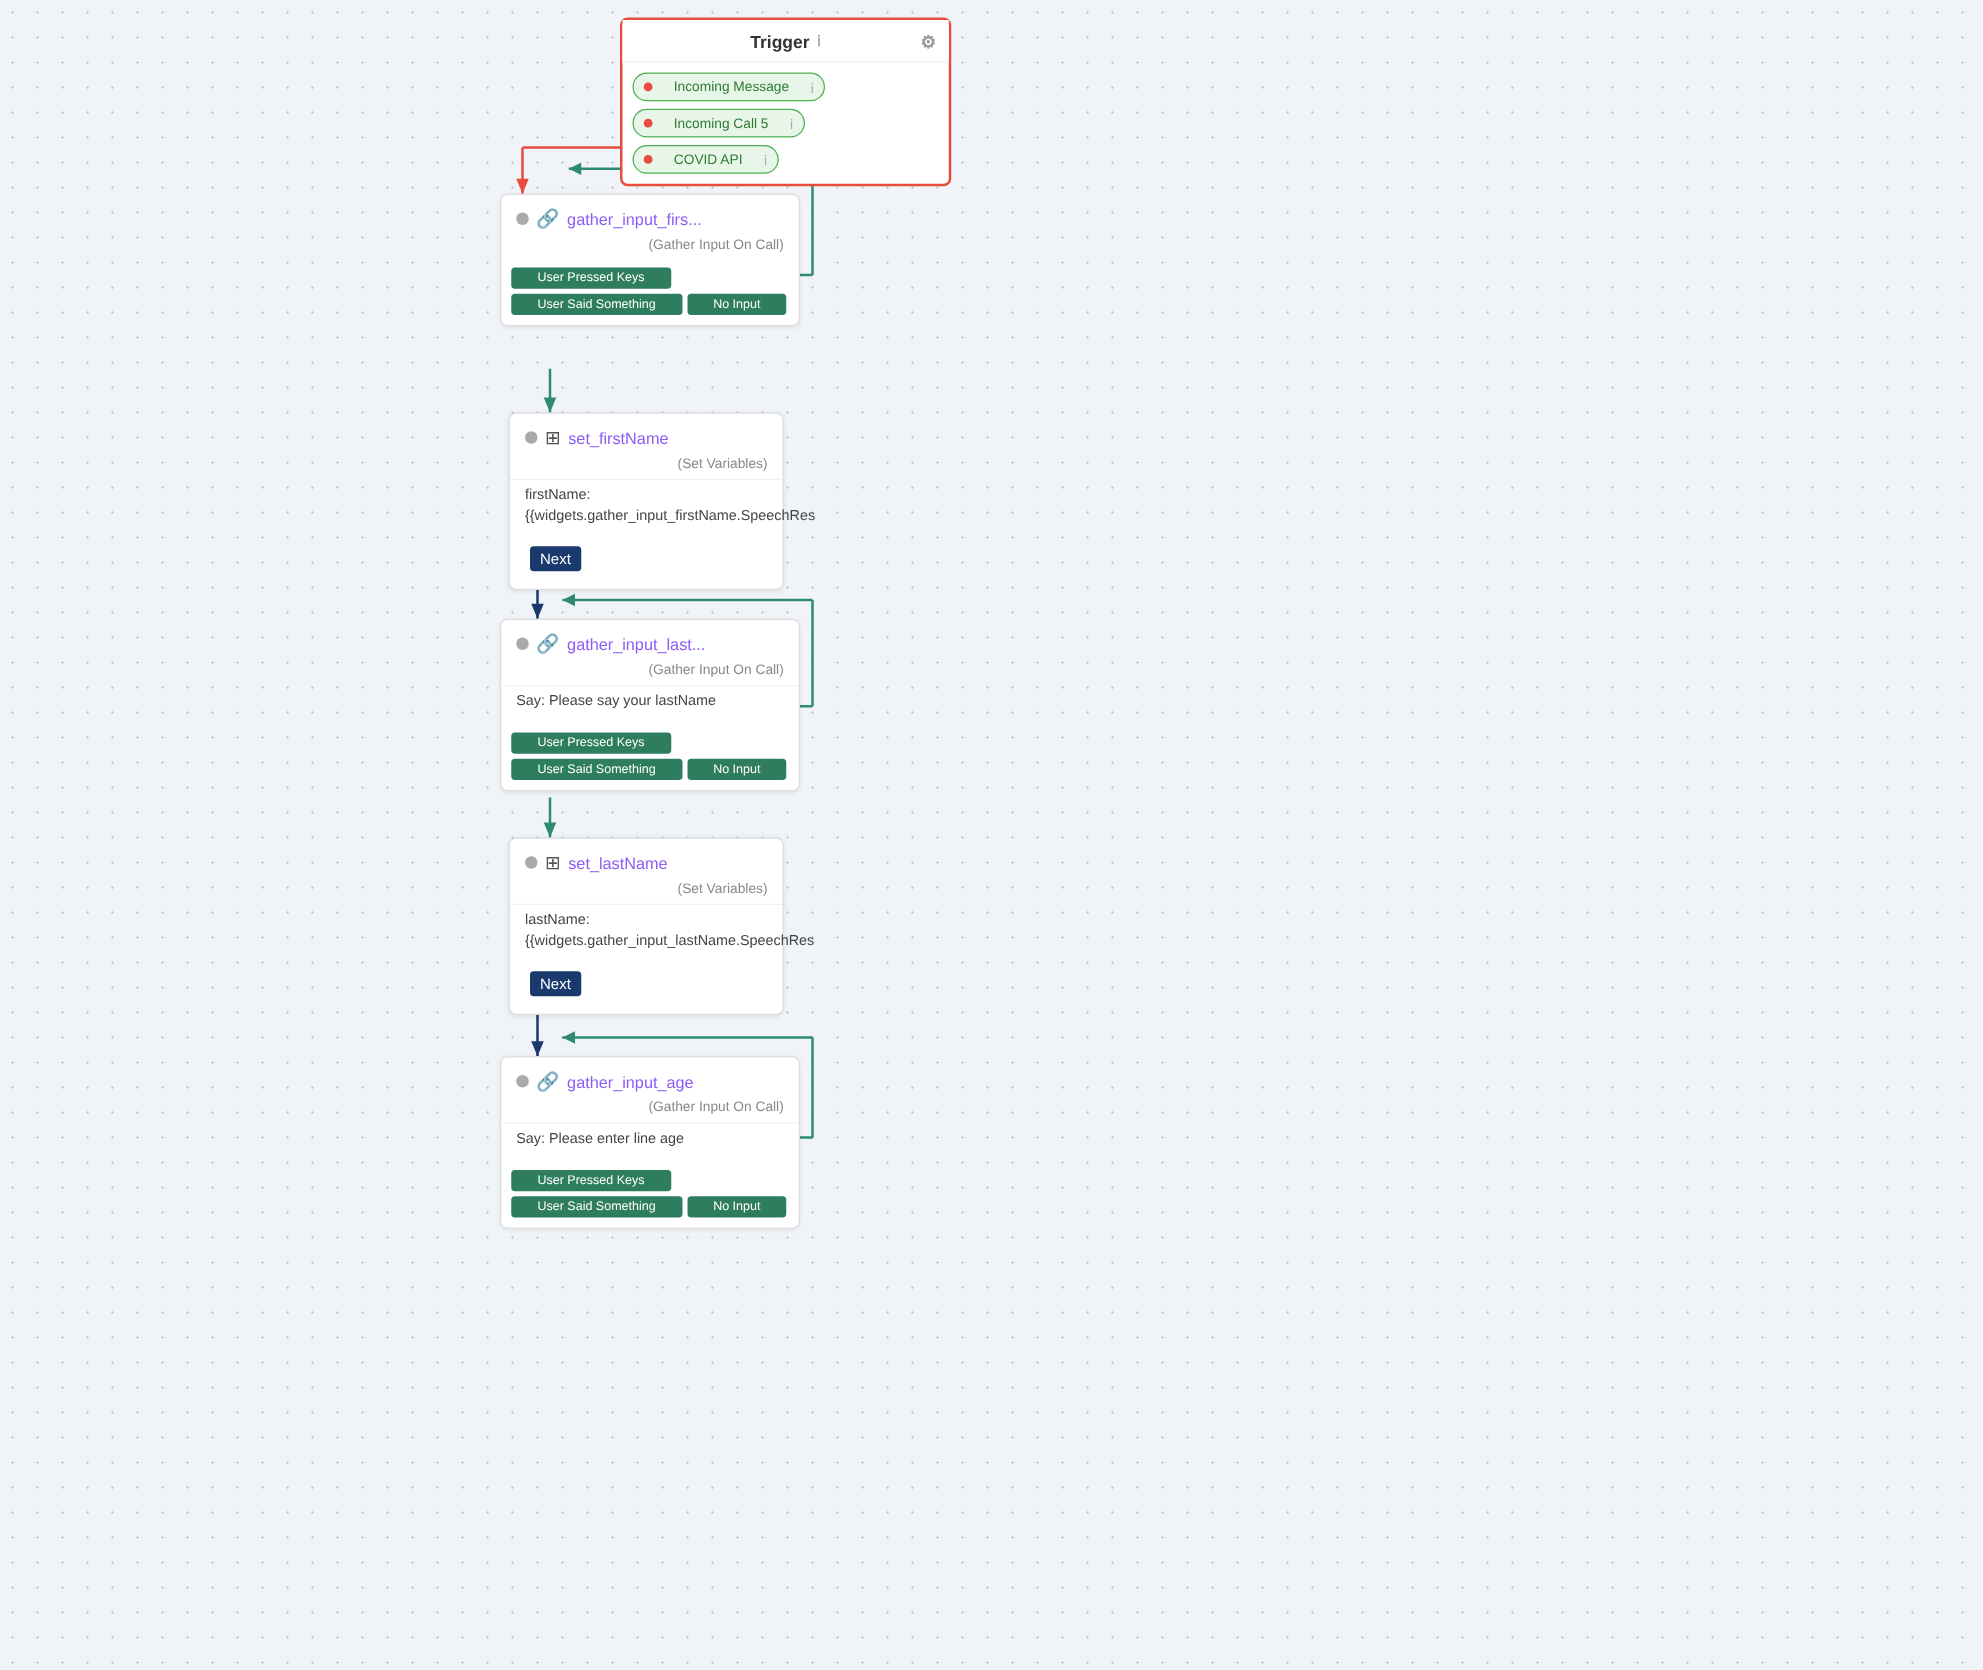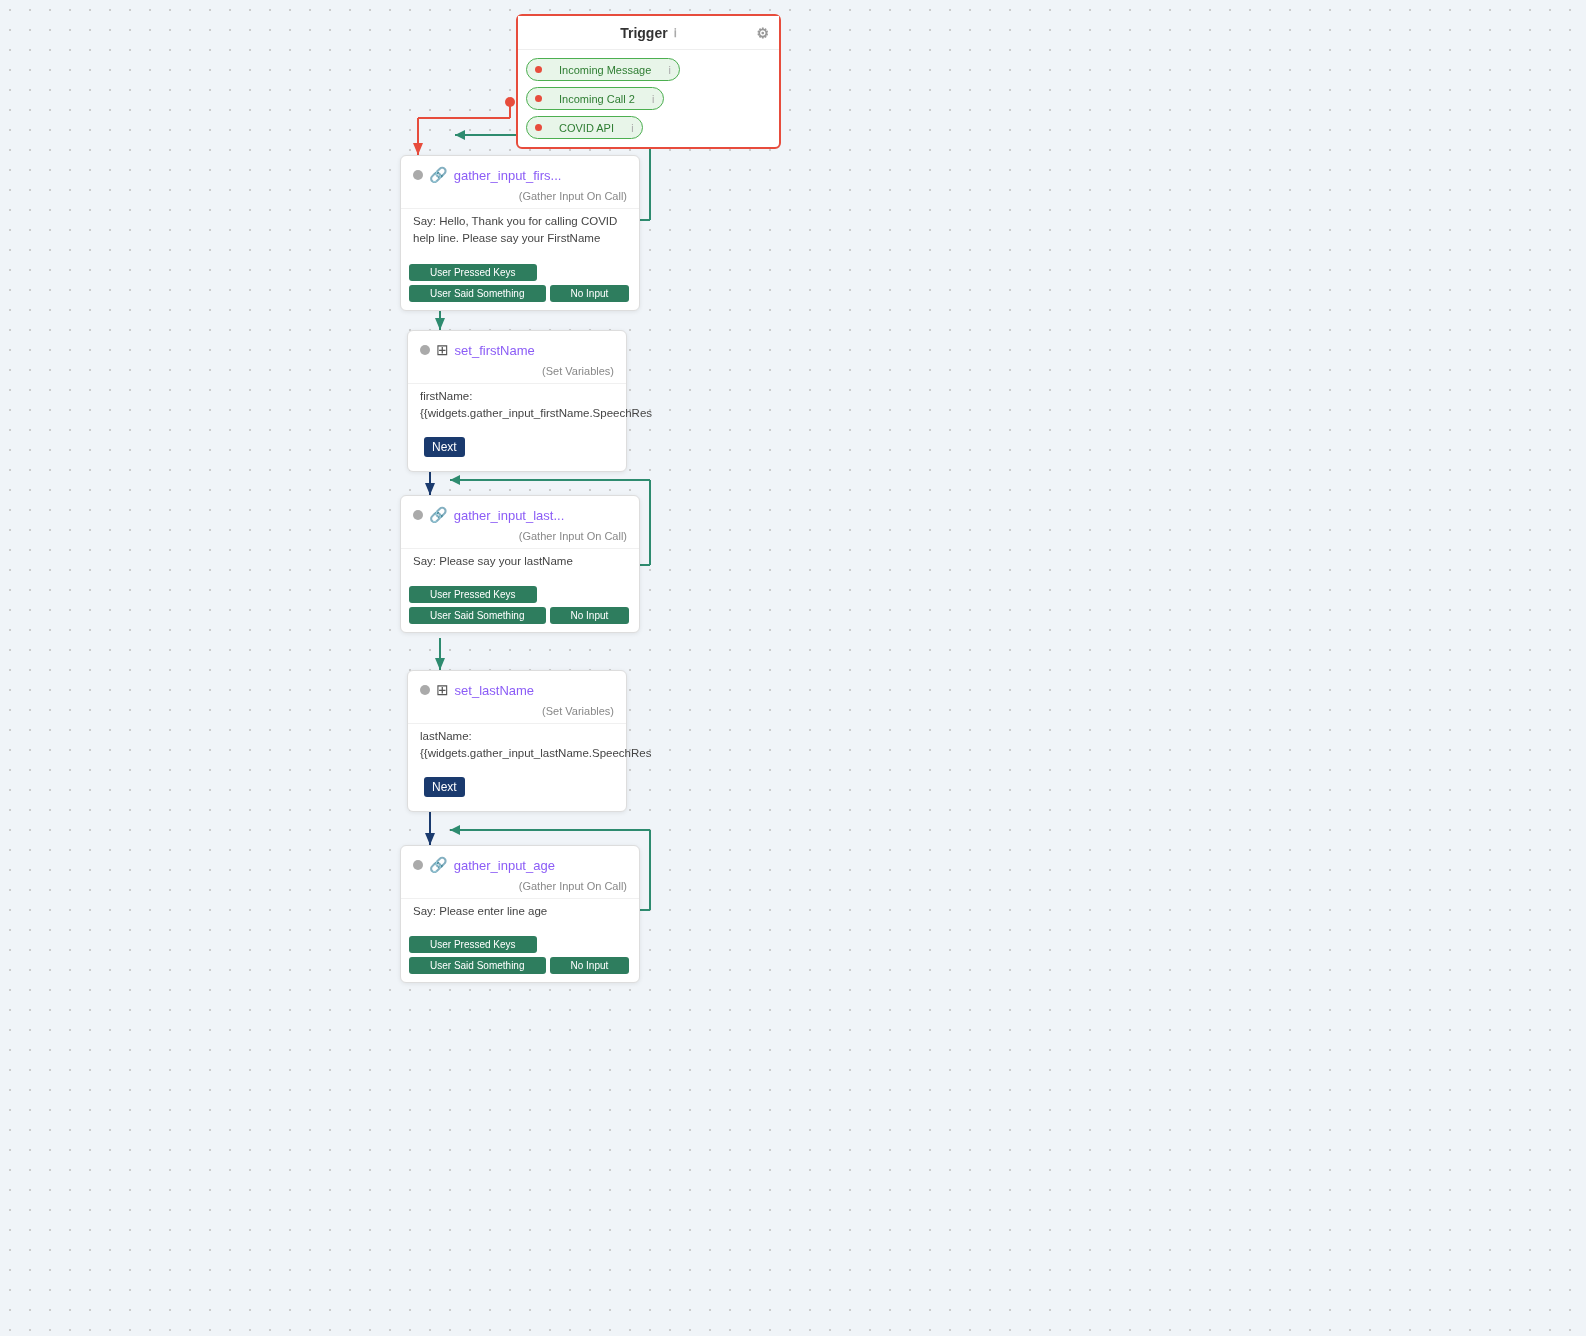--- a/index.html
+++ b/index.html
@@ -203,55 +203,52 @@
 
     <line x1="630" y1="910" x2="650" y2="910" stroke="#2e8b6f" stroke-width="2"></line>
     <line x1="650" y1="910" x2="650" y2="830" stroke="#2e8b6f" stroke-width="2"></line>
     <line x1="650" y1="830" x2="450" y2="830" stroke="#2e8b6f" stroke-width="2"></line>
     <polygon points="450,830 460,825 460,835" fill="#2e8b6f"></polygon>
 
     <circle cx="510" cy="102" r="5" fill="#e74c3c"></circle>
     <circle cx="690" cy="102" r="5" fill="#e74c3c"></circle>
   </svg>
 
-  <div class="trigger-node" style="left:516px; top:14px;">
+  <div class="trigger-node" style="left:496px; top:14px;">
     <div class="trigger-header">
       <span>Trigger</span>
       <span style="color:#aaa;font-size:12px;">ℹ</span>
       <span class="gear-icon">⚙</span>
     </div>
     <div class="trigger-body">
       <div class="trigger-badge">
         <span class="dot"></span>
         <span>Incoming Message</span>
         <span style="color:#aaa;">ℹ</span>
       </div>
       <div class="trigger-badge">
         <span class="dot"></span>
-        <span>Incoming Call 2</span>
+        <span>Incoming Call 5</span>
         <span style="color:#aaa;">ℹ</span>
       </div>
       <div class="trigger-badge">
         <span class="dot"></span>
         <span>COVID API</span>
         <span style="color:#aaa;">ℹ</span>
       </div>
     </div>
   </div>
 
   <div class="workflow-node" style="left:400px; top:155px; width:240px;">
     <div class="node-header">
       <span class="node-status-dot"></span>
       <span class="node-icon">🔗</span>
       <span class="node-title">gather_input_firs...</span>
     </div>
     <div class="node-subtitle">(Gather Input On Call)</div>
-    <div class="node-body">
-      Say: Hello, Thank you for calling COVID help line. Please say your FirstName
-    </div>
     <div class="node-buttons">
       <span class="node-btn">User Pressed Keys</span>
       <span class="node-btn">User Said Something</span>
       <span class="node-btn">No Input</span>
     </div>
   </div>
 
   <div class="workflow-node" style="left:407px; top:330px; width:220px;">
     <div class="node-header">
       <span class="node-status-dot"></span>

